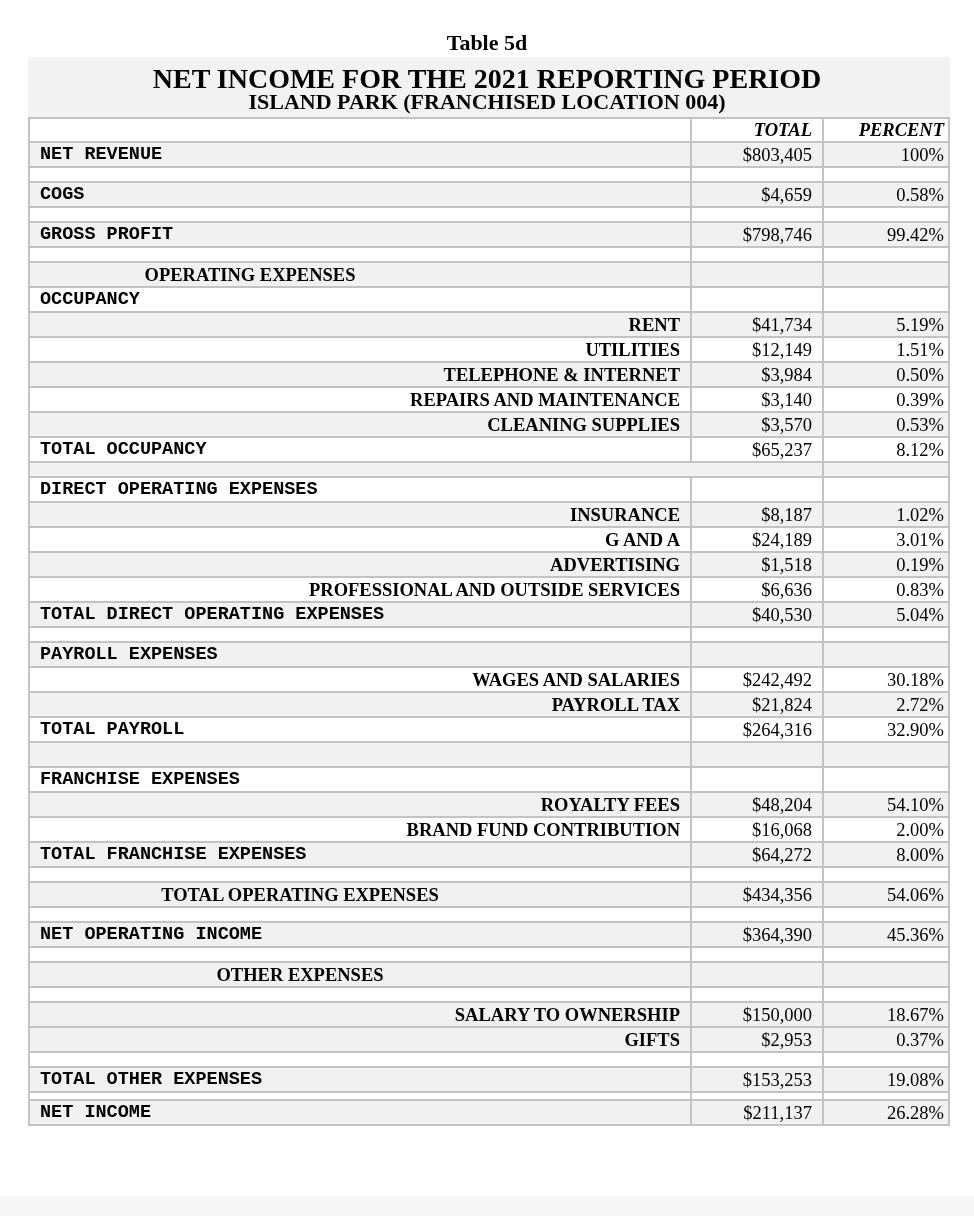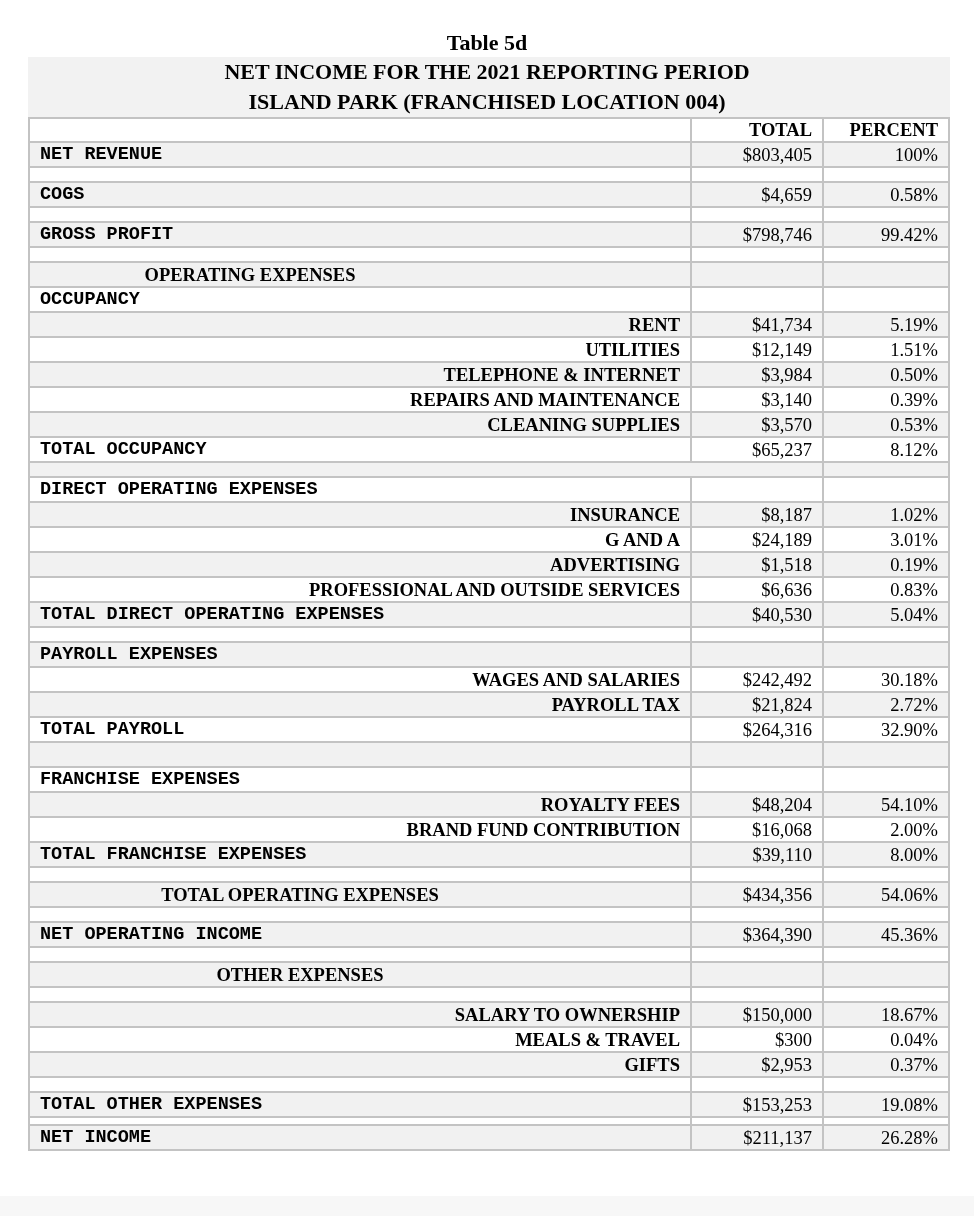--- a/index.html
+++ b/index.html
@@ -1,35 +1,35 @@
 <!DOCTYPE html>
 <html><head>
 <meta charset="utf-8">
 <style>
   html, body { margin:0; padding:0; background:#ffffff; }
   body { width:974px; height:1216px; position:relative; overflow:hidden;
          font-family:"Liberation Serif","DejaVu Serif",serif; color:#000; }
   .title { position:absolute; left:0; width:974px; text-align:center; font-weight:bold; }
   .t1 { top:28px; height:30px; font-size:22px; line-height:30px; }
   .title-band { position:absolute; left:28px; top:57px; width:922px; height:60px; background:#f2f2f2; }
-  .t2 { top:57px; font-size:22px; line-height:30px; }
+  .t2 { top:64px; font-size:28px; line-height:30px; }
   .t3 { top:87px; font-size:22px; line-height:30px; }
   table { position:absolute; left:28px; top:117px; border-collapse:collapse; width:922px; table-layout:fixed; }
   td { border:2px solid #c3c3c3; padding:0 10px; font-size:18.5px; white-space:nowrap; overflow:hidden;
        vertical-align:bottom; line-height:22px; }
   td.c1 { width:640px; }
   td.c2 { width:110px; text-align:right; padding-right:10px; }
-  td.c3 { text-align:right; padding-right:10px; }
+  td.c3 { text-align:right; padding-right:4px; }
   tr.g td { background:#f1f1f1; }
   tr.w td { background:#ffffff; }
   tr.r { height:25px; }
   tr.sp { height:15px; }
   tr.sp2 { height:8px; }
   tr.hdr { height:24px; }
-  .b { font-weight:bold; }
+  .b { font-weight:bold;font-style:italic; }
   .lab-left { text-align:left; font-weight:bold;font-family:Liberation Mono, monospace; }
   .lab-right { text-align:right; font-weight:bold;padding-left:36px; }
   .fade { position:absolute; left:0; top:1196px; width:974px; height:20px; background:#f7f7f7; }
 </style>
 </head>
 <body>
 
 <div class="title t1">Table 5d</div>
 <div class="title-band"></div>
 <div class="title t2">NET INCOME FOR THE 2021 REPORTING PERIOD</div>
@@ -188,21 +188,21 @@
     <td class="c2">$48,204</td>
     <td class="c3">54.10%</td>
   </tr>
   <tr class="w r">
     <td class="c1 lab-right">BRAND FUND CONTRIBUTION</td>
     <td class="c2">$16,068</td>
     <td class="c3">2.00%</td>
   </tr>
   <tr class="g r">
     <td class="c1 lab-left">TOTAL FRANCHISE EXPENSES</td>
-    <td class="c2">$39,110</td>
+    <td class="c2">$64,272</td>
     <td class="c3">8.00%</td>
   </tr>
   <tr class="w sp">
         <td class="c1"></td>
         <td class="c2"></td>
         <td class="c3"></td>
       </tr>
   <tr class="g r">
     <td class="c1">
           <span style="display:block;width:520px;text-align:center;font-weight:bold;">TOTAL OPERATING EXPENSES</span>
@@ -235,25 +235,20 @@
   <tr class="w sp">
         <td class="c1"></td>
         <td class="c2"></td>
         <td class="c3"></td>
       </tr>
   <tr class="g r">
     <td class="c1 lab-right">SALARY TO OWNERSHIP</td>
     <td class="c2">$150,000</td>
     <td class="c3">18.67%</td>
   </tr>
-  <tr class="w r">
-    <td class="c1 lab-right">MEALS &amp; TRAVEL</td>
-    <td class="c2">$300</td>
-    <td class="c3">0.04%</td>
-  </tr>
   <tr class="g r">
     <td class="c1 lab-right">GIFTS</td>
     <td class="c2">$2,953</td>
     <td class="c3">0.37%</td>
   </tr>
   <tr class="w sp">
         <td class="c1"></td>
         <td class="c2"></td>
         <td class="c3"></td>
       </tr>

